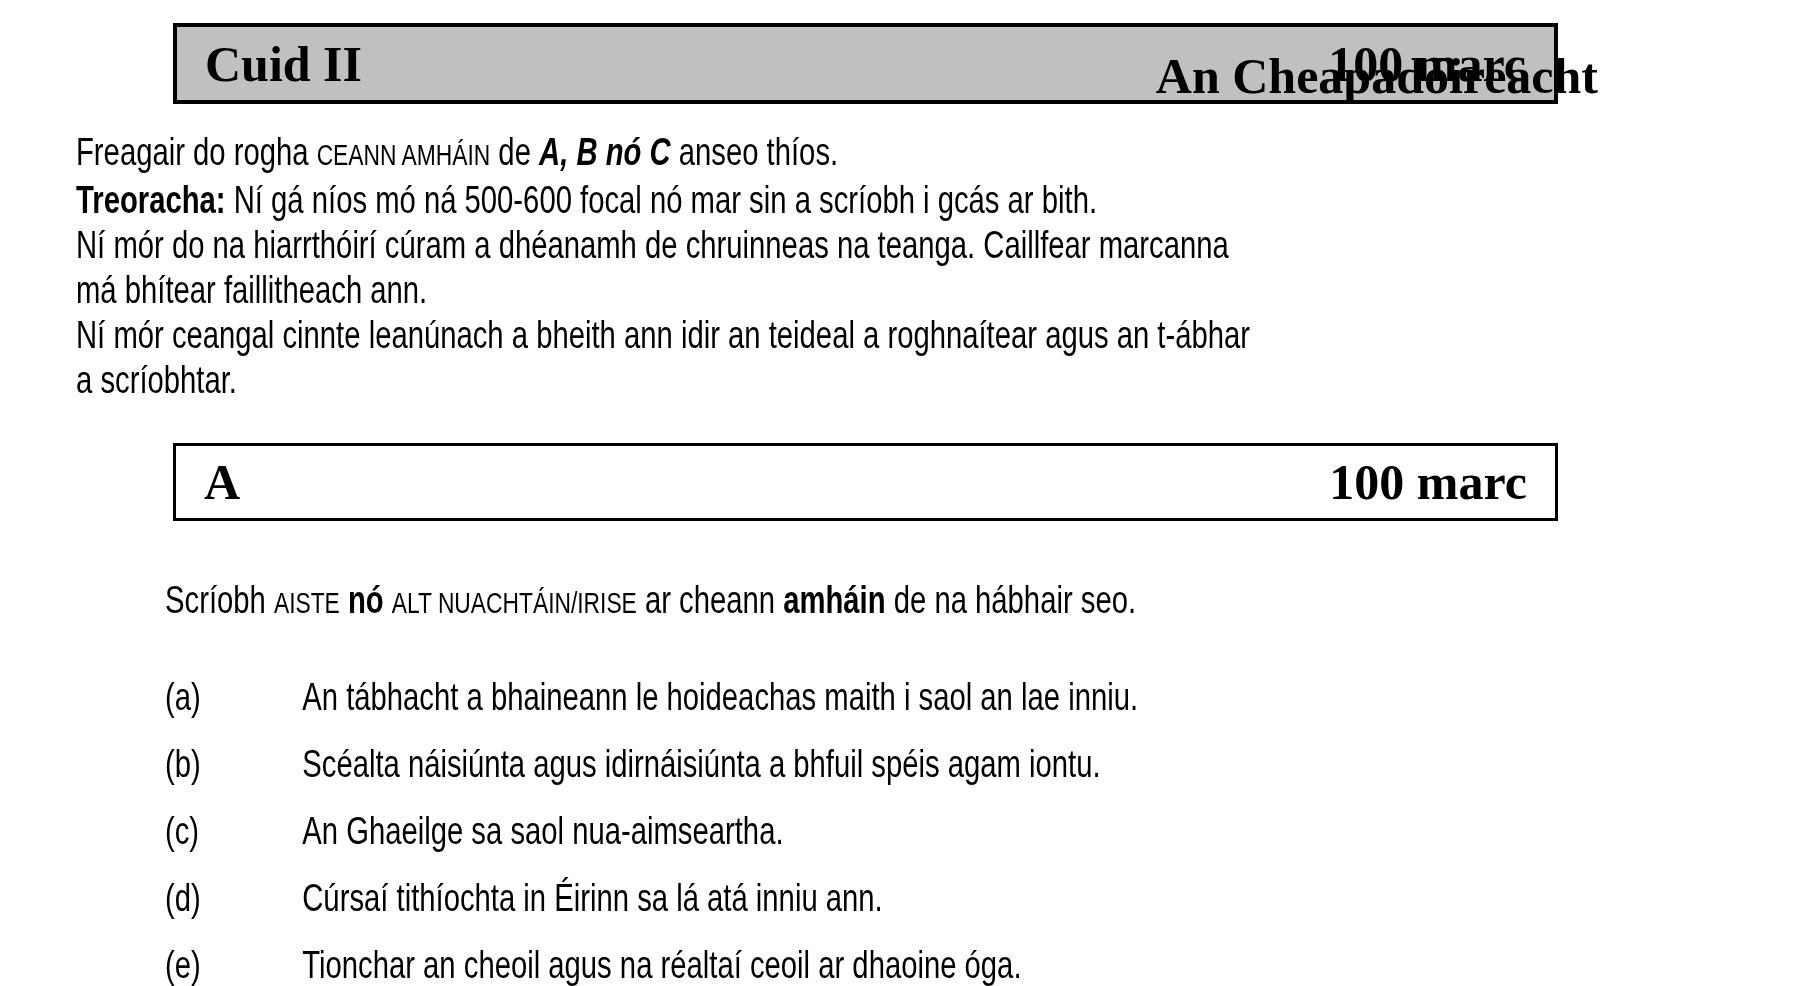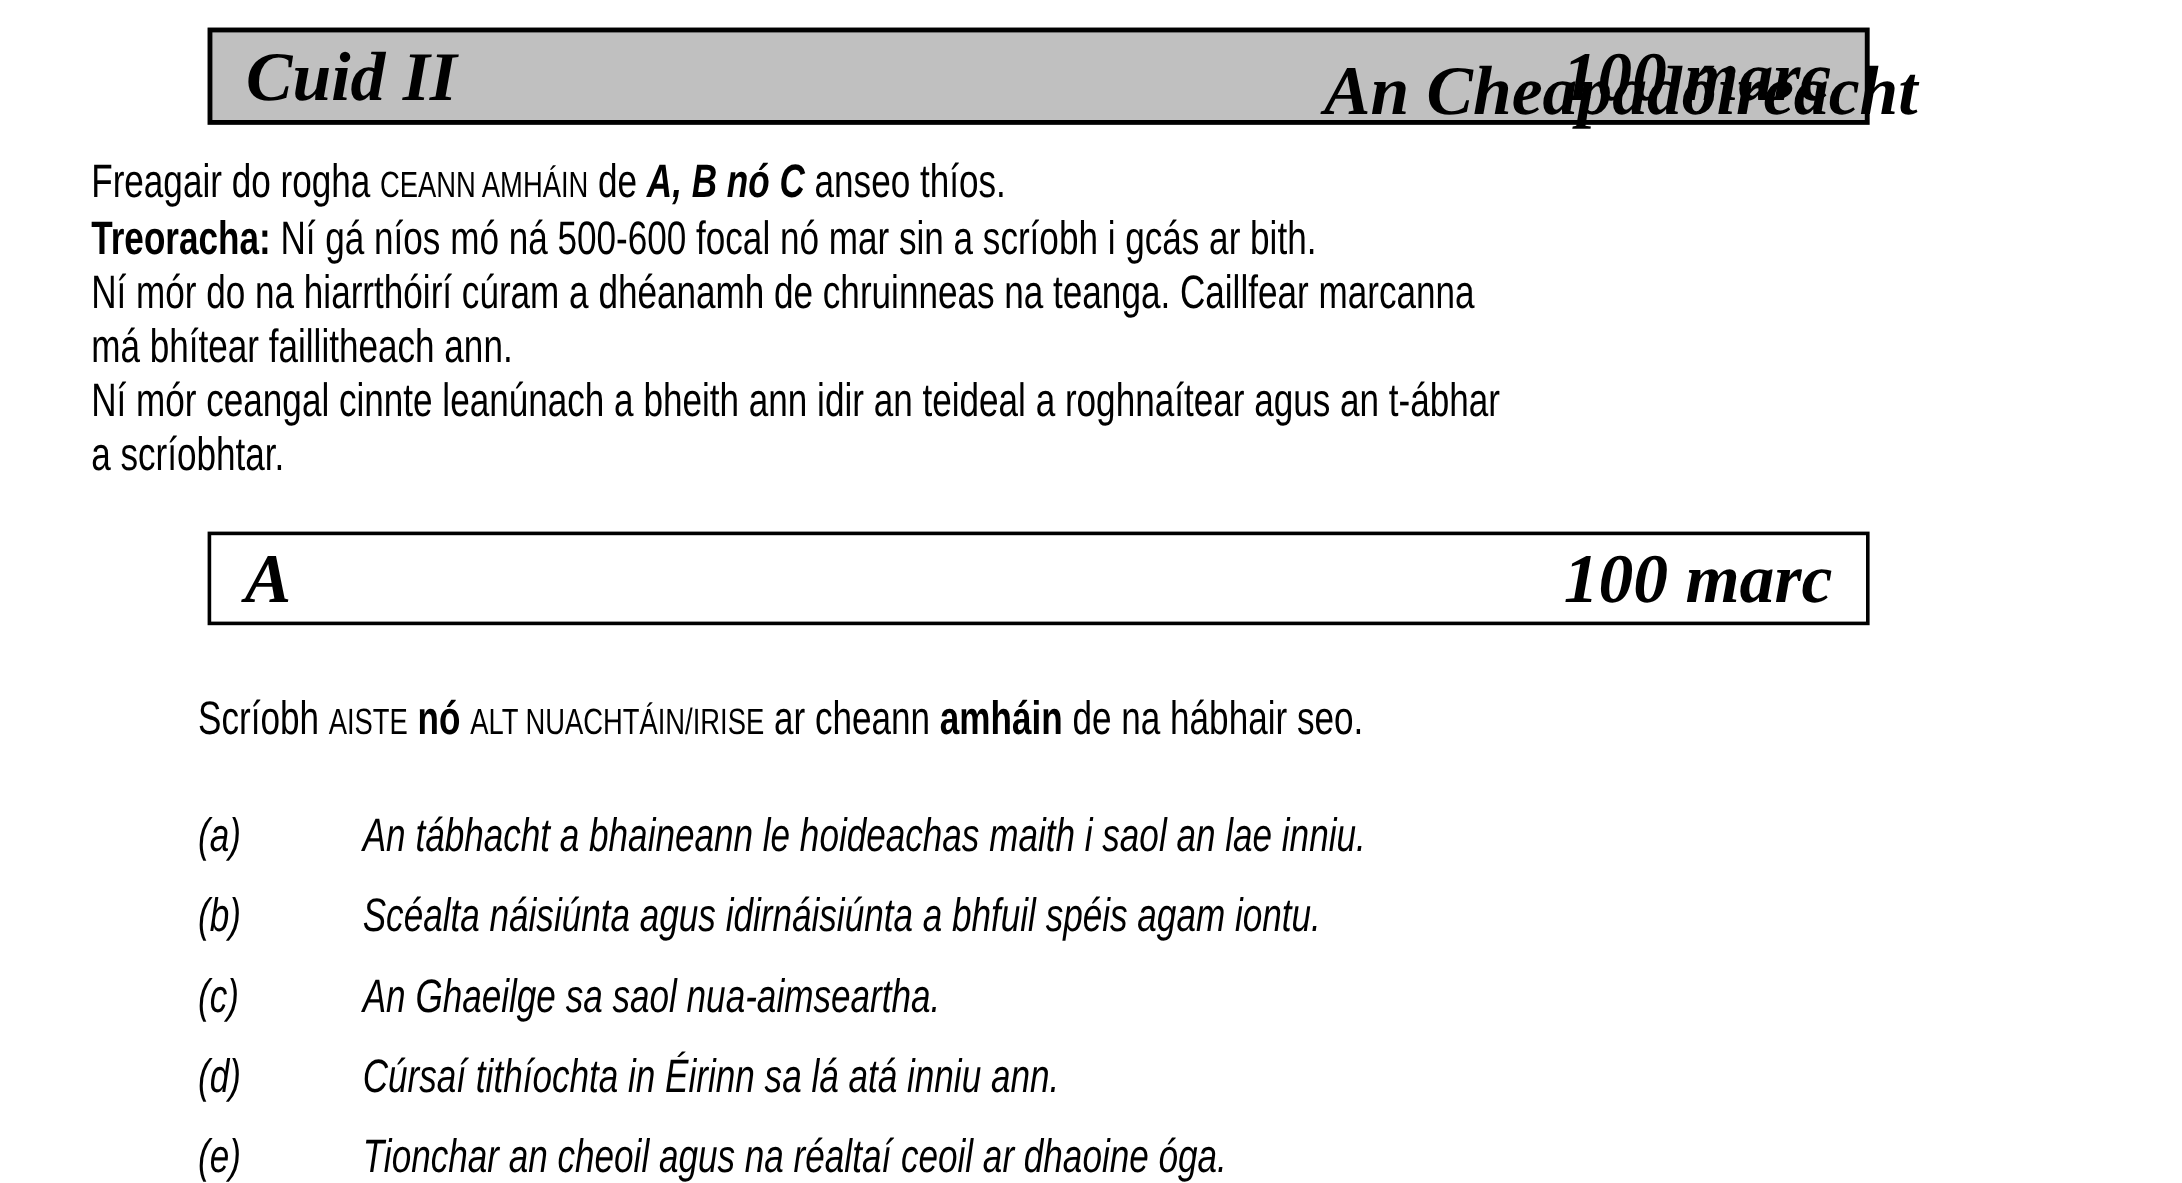--- a/index.html
+++ b/index.html
@@ -15,37 +15,37 @@
     color:var(--text);
     font-family:"Liberation Sans", sans-serif;
     padding-top:23px;
   }
   
   .part-box{
     margin-left:173px;width:1385px;height:81px;
     border:4px solid var(--border);
     background:var(--header_fill);
     display:flex;align-items:center;position:relative;
-    font-family:"Liberation Serif", serif;font-weight:bold;font-size:58px;font-style:italic;
+    font-family:"Liberation Serif", serif;font-weight:bold;font-size:50px;
   }
   .part-box.white{background:var(--background);height:78px;border-width:3px;margin-top:41px;}
   .box-label{position:absolute;left:28px;top:50%;transform:translateY(-50%);}
   .box-title{width:100%;text-align:right;position:relative;left:44px;margin-top:24px;}
   .box-marks{position:absolute;right:28px;top:50%;transform:translateY(-50%);}
   
   .bodyline{
     font-size:39px;line-height:45px;white-space:nowrap;
     transform:scaleX(0.75);transform-origin:left center;
   }
   .intro{margin-left:76px;margin-top:25px;}
   .sc{font-size:0.78em;}
   .b{font-weight:bold;}
   .bi{font-weight:bold;font-style:italic;}
   .instruction{margin-left:165px;margin-top:56px;}
-  .topics{margin-left:165px;margin-top:49px;font-style:italic;}
+  .topics{margin-left:165px;margin-top:49px;}
   .topic-row + .topic-row{margin-top:22px;}
   .topic-label{display:inline-block;width:183px;}
 </style>
 </head>
 <body>
 
 <div class="part-box">
   <span class="box-label">Cuid II</span>
   <span class="box-title">An Cheapadóireacht</span>
   <span class="box-marks">100 marc</span>

